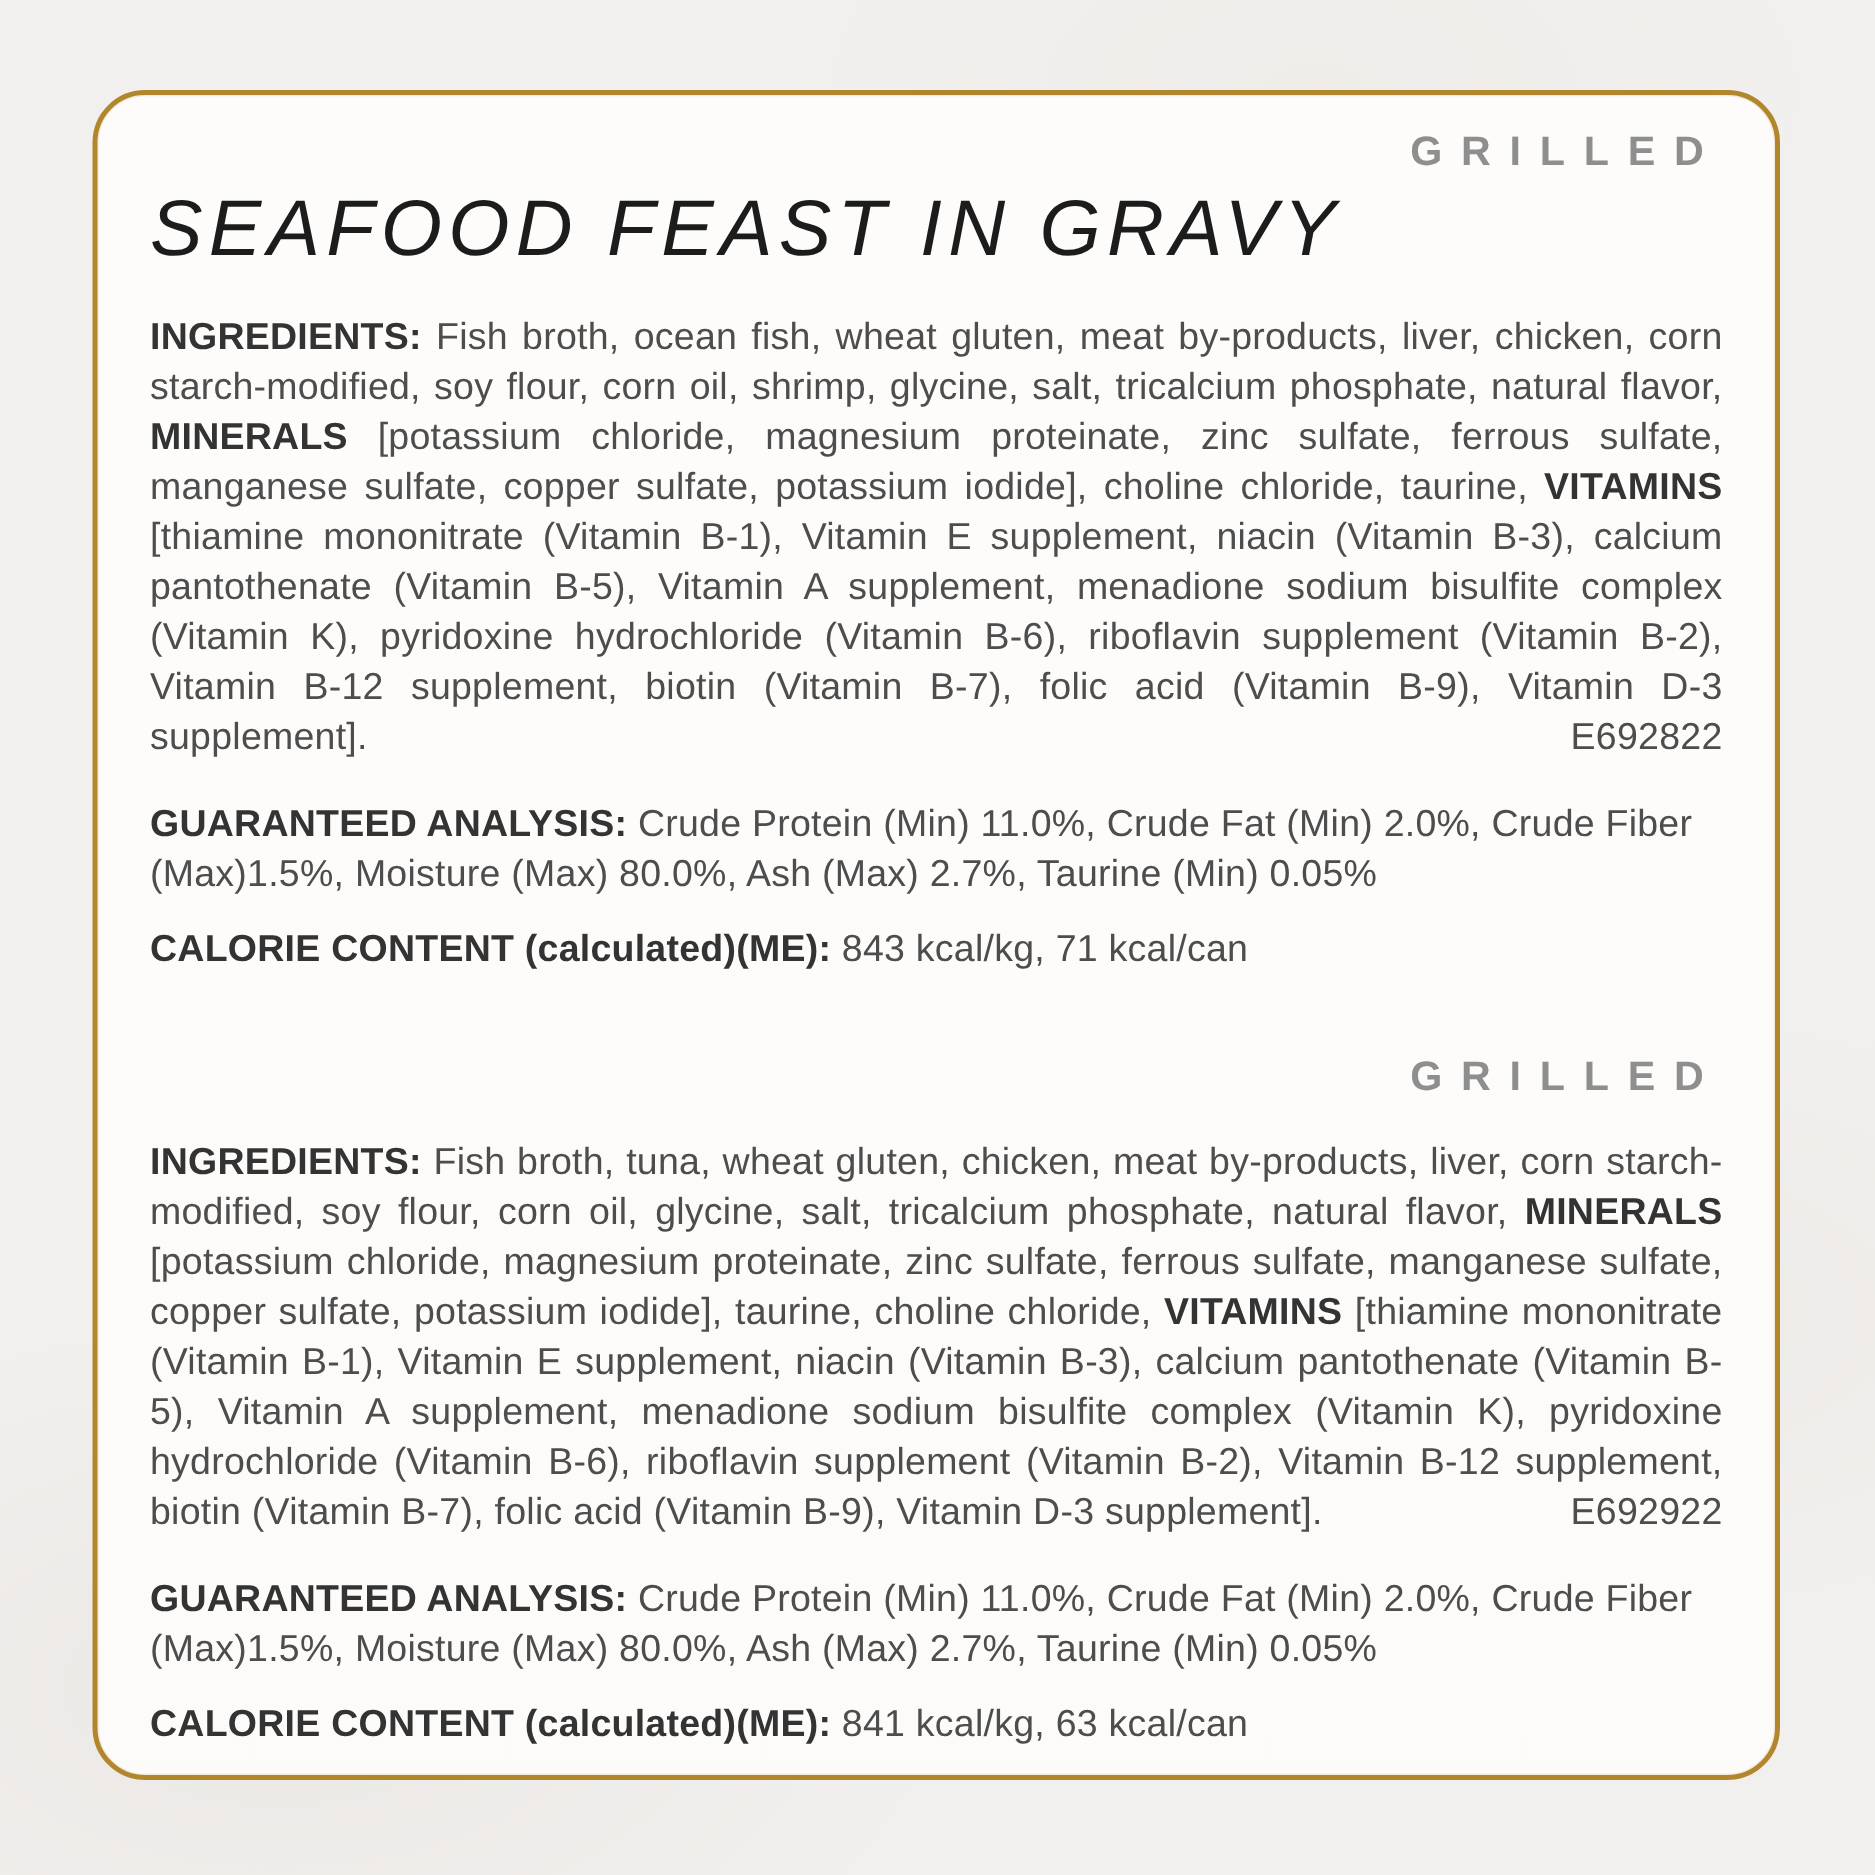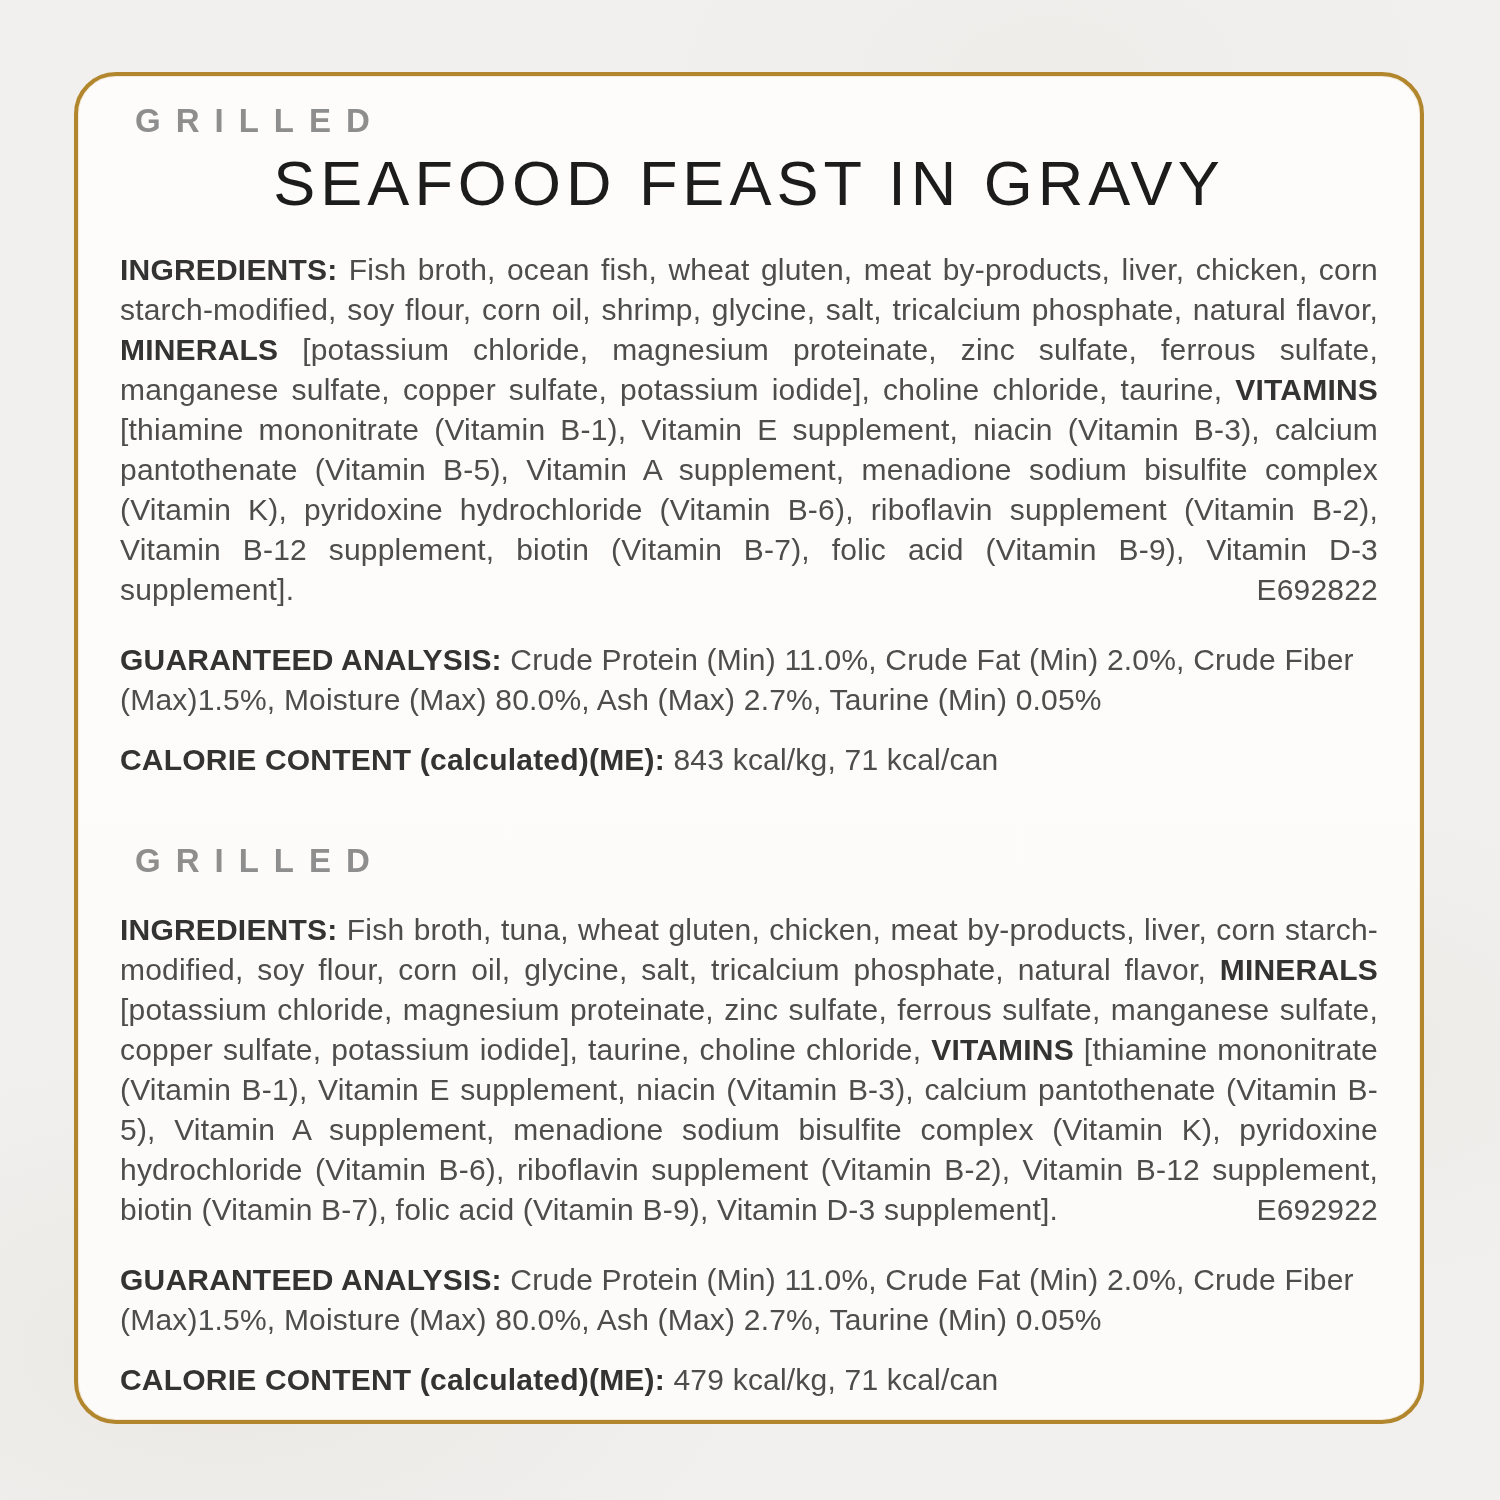--- a/index.html
+++ b/index.html
@@ -18,37 +18,38 @@
     position: absolute;
     left: 74px; top: 72px;
     width: 1350px; height: 1352px;
     border: 4px solid #b2862c;
     border-radius: 42px;
     background: linear-gradient(180deg, #fdfcfb 0%, #fcfbf9 100%);
     padding: 26px 42px 0 42px;
     box-shadow: 0 0 0 1px rgba(178,134,44,.15) inset;
   }
   .kicker {
-    text-align: left;
+    text-align: right;
     font-size: 33px;
     font-weight: 700;
     letter-spacing: 15px;
     padding-left: 15px;
     color: #8e8e8e;
     line-height: 38px;
   }
   .title {
-    text-align: center;
+    text-align: left;
     font-size: 63px;
     font-weight: 400;
     letter-spacing: 5px;
     color: #1c1c1c;
     line-height: 74px;
     margin-top: 6px;
     white-space: nowrap;
+    font-style: italic;
   }
   p.body-par {
     font-size: 30px;
     line-height: 40px;
     color: #4d4d4d;
     letter-spacing: .2px;
   }
   .ing { margin-top: 30px; text-align: justify; }
   .ing::after { content: ""; display: block; clear: both; }
   .ga  { margin-top: 30px; }
@@ -73,16 +74,16 @@
     <p class="body-par cal"><span class="blabel">CALORIE CONTENT (calculated)(ME):</span><span> 843 kcal/kg, 71 kcal/can</span></p>
   </section>
 
   <section class="section-tuna">
     <div class="kicker">GRILLED</div>
 
     <p class="body-par ing"><span class="blabel">INGREDIENTS:</span><span> Fish broth, tuna, wheat gluten, chicken, meat by-products, liver, corn starch-modified, soy flour, corn oil, glycine, salt, tricalcium phosphate, natural flavor, </span><span class="blabel">MINERALS</span><span> [potassium chloride, magnesium proteinate, zinc sulfate, ferrous sulfate, manganese sulfate, copper sulfate, potassium iodide], taurine, choline chloride, </span><span class="blabel">VITAMINS</span><span> [thiamine mononitrate (Vitamin B-1), Vitamin E supplement, niacin (Vitamin B-3), calcium pantothenate (Vitamin B-5), Vitamin A supplement, menadione sodium bisulfite complex (Vitamin K), pyridoxine hydrochloride (Vitamin B-6), riboflavin supplement (Vitamin B-2), Vitamin B-12 supplement, biotin (Vitamin B-7), folic acid (Vitamin B-9), Vitamin D-3 supplement].</span><span class="code">E692922</span></p>
 
     <p class="body-par ga"><span class="blabel">GUARANTEED ANALYSIS:</span><span> Crude Protein (Min) 11.0%, Crude Fat (Min) 2.0%, Crude Fiber (Max)1.5%, Moisture (Max) 80.0%, Ash (Max) 2.7%, Taurine (Min) 0.05%</span></p>
 
-    <p class="body-par cal"><span class="blabel">CALORIE CONTENT (calculated)(ME):</span><span> 479 kcal/kg, 71 kcal/can</span></p>
+    <p class="body-par cal"><span class="blabel">CALORIE CONTENT (calculated)(ME):</span><span> 841 kcal/kg, 63 kcal/can</span></p>
   </section>
 
 </div>
 
 </body></html>

